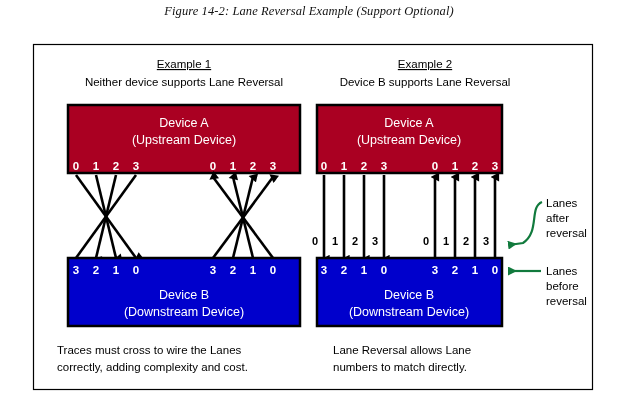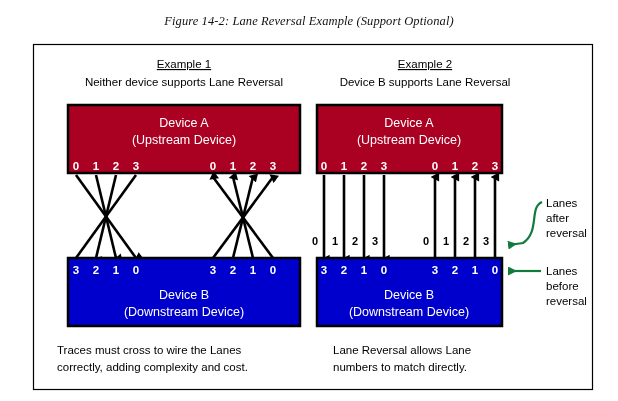--- a/index.html
+++ b/index.html
@@ -13,21 +13,21 @@
     font-family: "Liberation Sans", sans-serif;
     overflow: hidden;
     position: relative;
   }
   #figure-root {
     position: absolute;
     inset: 0;
   }
   .caption {
     position: absolute;
-    top: 14px;
+    top: 4px;
     left: 0;
     width: 618px;
     text-align: center;
     font-family: "Liberation Serif", serif;
     font-style: italic;
     font-size: 12.5px;
     color: #111111;
     letter-spacing: 0.1px;
   }
   svg.diagram {

